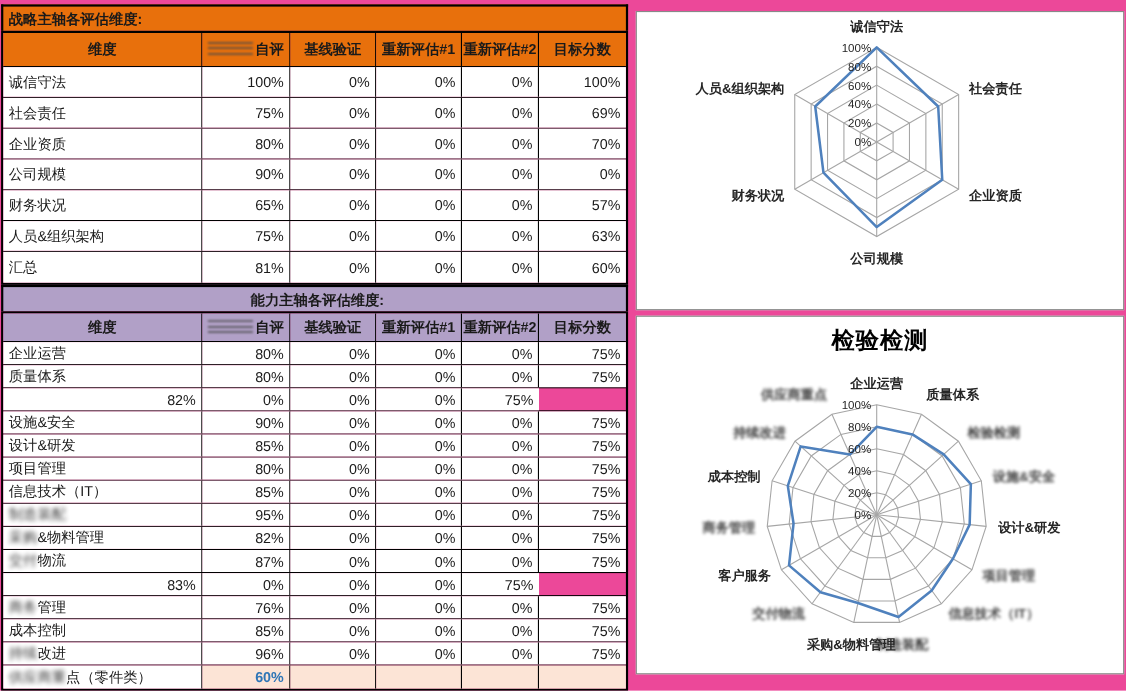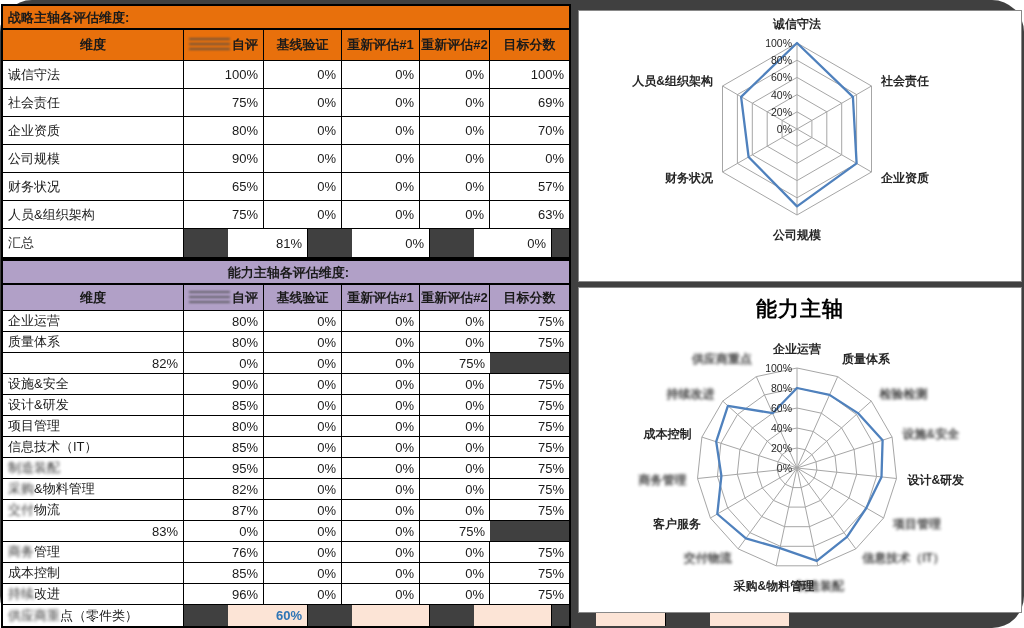--- a/index.html
+++ b/index.html
@@ -1,29 +1,29 @@
 <!DOCTYPE html>
 <html><head>
 <meta charset="utf-8">
 <style>
   html,body{margin:0;padding:0;background:#fff;}
   body{width:1024px;height:628px;position:relative;overflow:hidden;
        font-family:"Liberation Sans","DejaVu Sans",sans-serif;color:#1a1a1a;}
-  .screen{position:absolute;inset:0;background:#404040;border-radius:32px;}
+  .screen{position:absolute;inset:0;background:#ec4899;}
 
   
   .tables{position:absolute;left:1px;top:4px;width:570px;font-size:13px;}
   .titlebar{height:24px;line-height:24px;font-weight:bold;padding-left:5px;
             border:2px solid #000;border-bottom:none;box-sizing:border-box;}
   .titlebar.orange{background:#E8700C;}
   .titlebar.purple{background:#B1A0C7;text-align:center;}
   .tbl{border:2px solid #000;box-sizing:border-box;}
   .trow{display:grid;grid-template-columns:181px 80px 78px 78px 70px 79px;
         border-bottom:1.5px solid #000;box-sizing:border-box;}
-  .trow:last-child{border-bottom:none;gap:44px;}
+  .trow:last-child{border-bottom:none;}
   .cell{border-right:1.5px solid #000;box-sizing:border-box;display:flex;
         align-items:center;padding:0 5px;white-space:nowrap;overflow:hidden;background:#fff;}
   .cell:last-child{border-right:none;}
   .cell.hdr{font-weight:bold;justify-content:center;}
   .t1 .cell.hdr{background:#E8700C;}
   .t2 .cell.hdr{background:#B1A0C7;}
   .t1 .trow{height:28px;}
   .t1 .trow.head{height:31px;}
   .t2 .trow{height:21px;}
   .t2 .trow.head{height:26px;}
@@ -301,21 +301,21 @@
         <text x="218.0" y="17.0" text-anchor="middle" class="cat">诚信守法</text>
         <text x="302.0" y="73.5" text-anchor="start" class="cat">社会责任</text>
         <text x="302.0" y="170.5" text-anchor="start" class="cat">企业资质</text>
         <text x="218.0" y="228.0" text-anchor="middle" class="cat">公司规模</text>
         <text x="134.0" y="170.5" text-anchor="end" class="cat">财务状况</text>
         <text x="134.0" y="73.5" text-anchor="end" class="cat">人员&amp;组织架构</text>
       </svg>
   </figure>
 
   <figure class="chart-box" id="chart-box-1">
-    <div class="chart-title">能力主轴</div>
+    <div class="chart-title">检验检测</div>
     <svg width="440" height="286" viewBox="0 0 440 286">
         <polygon points="218.0,125.0 226.1,126.7 232.9,131.6 237.0,138.8 237.9,147.1 235.3,155.0 229.8,161.2 222.2,164.6 213.8,164.6 206.2,161.2 200.7,155.0 198.1,147.1 199.0,138.8 203.1,131.6 209.9,126.7" fill="none" stroke="#A6A6A6" stroke-width="1"></polygon>
         <polygon points="218.0,105.0 234.3,108.5 247.7,118.2 256.0,132.6 257.8,149.2 252.6,165.0 241.5,177.4 226.3,184.1 209.7,184.1 194.5,177.4 183.4,165.0 178.2,149.2 180.0,132.6 188.3,118.2 201.7,108.5" fill="none" stroke="#A6A6A6" stroke-width="1"></polygon>
         <polygon points="218.0,85.0 242.4,90.2 262.6,104.9 275.1,126.5 277.7,151.3 270.0,175.0 253.3,193.5 230.5,203.7 205.5,203.7 182.7,193.5 166.0,175.0 158.3,151.3 160.9,126.5 173.4,104.9 193.6,90.2" fill="none" stroke="#A6A6A6" stroke-width="1"></polygon>
         <polygon points="218.0,65.0 250.5,71.9 277.5,91.5 294.1,120.3 297.6,153.4 287.3,185.0 265.0,209.7 234.6,223.3 201.4,223.3 171.0,209.7 148.7,185.0 138.4,153.4 141.9,120.3 158.5,91.5 185.5,71.9" fill="none" stroke="#A6A6A6" stroke-width="1"></polygon>
         <polygon points="218.0,45.0 258.7,53.6 292.3,78.1 313.1,114.1 317.5,155.5 304.6,195.0 276.8,225.9 238.8,242.8 197.2,242.8 159.2,225.9 131.4,195.0 118.5,155.5 122.9,114.1 143.7,78.1 177.3,53.6" fill="none" stroke="#A6A6A6" stroke-width="1"></polygon>
         <line x1="218" y1="145" x2="218.0" y2="45.0" stroke="#A6A6A6" stroke-width="1"></line>
         <line x1="218" y1="145" x2="258.7" y2="53.6" stroke="#A6A6A6" stroke-width="1"></line>
         <line x1="218" y1="145" x2="292.3" y2="78.1" stroke="#A6A6A6" stroke-width="1"></line>
         <line x1="218" y1="145" x2="313.1" y2="114.1" stroke="#A6A6A6" stroke-width="1"></line>

